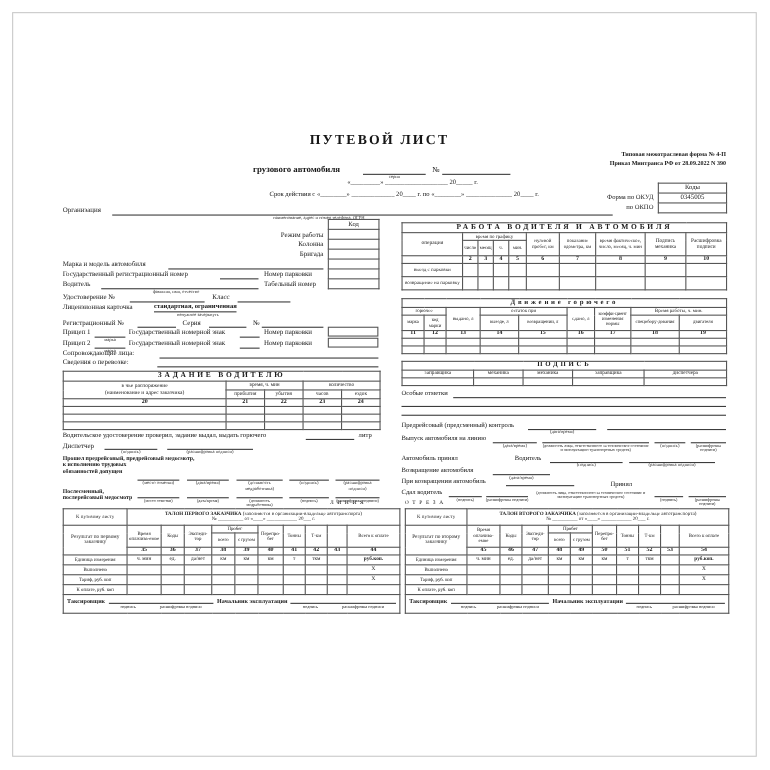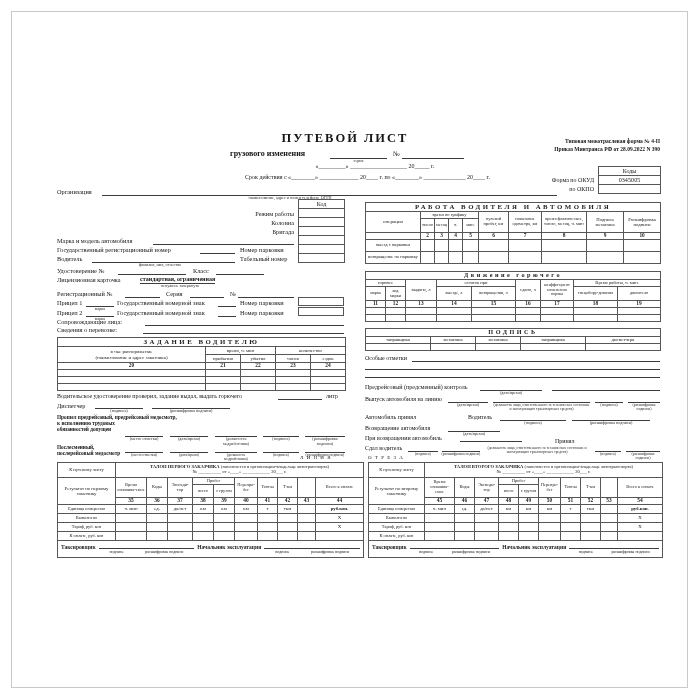--- a/index.html
+++ b/index.html
@@ -21,22 +21,22 @@
   .sig{display:inline-flex;flex-direction:column;flex:1}
   .sigline{border-bottom:1px solid #3c3c3c;height:4px}
   .caps{display:flex;justify-content:space-around;font-size:4px;margin-top:1px}
   .caps i{font-style:normal}
 </style>
 </head>
 <body>
 
 <div class="frame"></div>
 
-<div class="abs t12 b c" style="left:240px;top:131px;width:210px;letter-spacing:2px">ПУТЕВОЙ ЛИСТ</div>
-<div class="abs t8 b" style="left:230px;top:149px">грузового изменения</div>
+<div class="abs t12 b c" style="left:240px;top:120px;width:210px;letter-spacing:2px">ПУТЕВОЙ ЛИСТ</div>
+<div class="abs t8 b" style="left:230px;top:149px">грузового автомобиля</div>
 <div class="hl" style="left:330px;top:158px;width:57px"></div>
 <div class="cap" style="left:330px;top:159px;width:57px">серия</div>
 <div class="abs t7" style="left:393px;top:150px">№</div>
 <div class="hl" style="left:402px;top:158px;width:62px"></div>
 <div class="abs t6 c" style="left:280px;top:163px;width:190px">«_________»  ___________________  20_____ г.</div>
 <div class="abs t6" style="left:245px;top:174px;width:290px">Срок действия с «________» _____________ 20____ г.  по «________» ______________ 20____ г.</div>
 
 <div class="abs t55 b r" style="left:470px;top:138px;width:190px">Типовая межотраслевая форма № 4-П</div>
 <div class="abs t55 b r" style="left:470px;top:146px;width:190px">Приказ Минтранса РФ от 28.09.2022 N 390</div>
 

